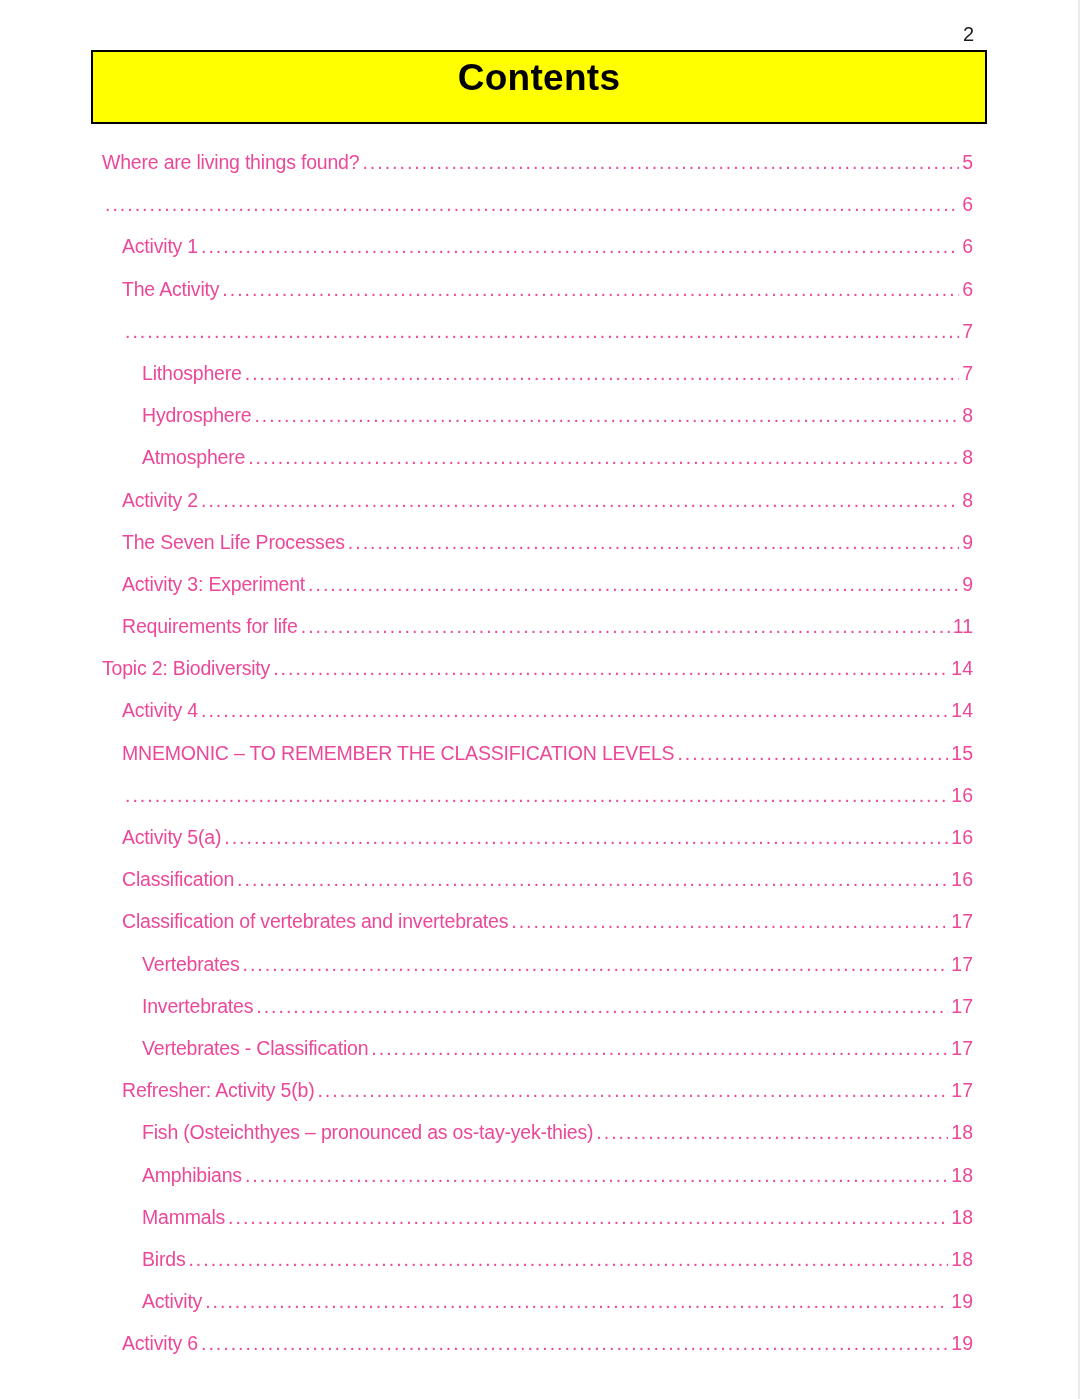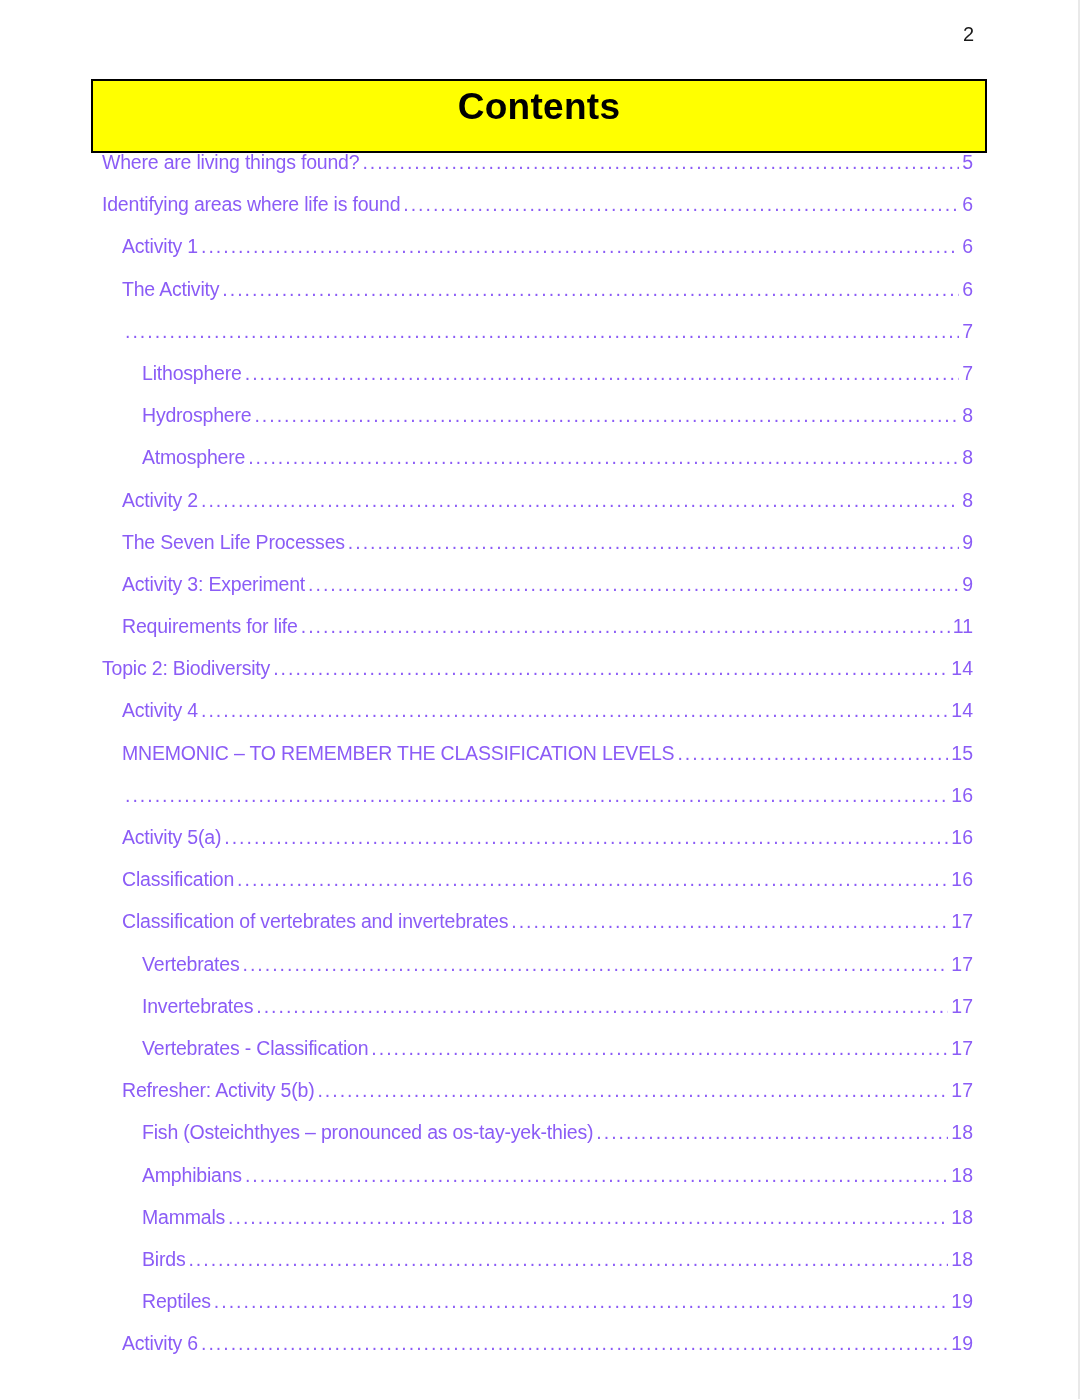--- a/index.html
+++ b/index.html
@@ -26,21 +26,21 @@
     position: absolute;
     top: 22px;
     right: 104px;
     font-size: 20px;
     line-height: 24px;
     color: #1a1a1a;
   }
   .title-banner {
     position: absolute;
     left: 91px;
-    top: 79px;
+    top: 50px;
     width: 896px;
     height: 74px;
     background: var(--highlight, #FFFF00);
     border: 2px solid #000000;
     box-sizing: border-box;
     display: flex;
     justify-content: center;
     align-items: flex-start;
     padding-top: 5px;
   }
@@ -57,21 +57,21 @@
     right: 105px;
   }
   .toc-row {
     display: flex;
     align-items: baseline;
     height: 42.2px;
     line-height: 42.2px;
     font-size: 19.5px;
     letter-spacing: -0.2px;
     white-space: nowrap;
-    color: #8b5cf6;
+    color: #ec4899;
   }
   .toc-row.level-1 { padding-left: 20px; }
   .toc-row.level-2 { padding-left: 40px; }
   .toc-title {
     flex: 0 0 auto;
   }
   .toc-dots {
     flex: 1 1 auto;
     overflow: hidden;
     margin: 0 3px 0 3px;
@@ -96,21 +96,20 @@
   </div>
 
   <div class="toc" id="toc-list">
   <div class="toc-row level-0">
     <span class="toc-title">Where are living things found?</span>
     <span class="toc-dots" aria-hidden="true"></span>
     <span class="toc-page">5</span>
   </div>
 
   <div class="toc-row level-0">
-    <span class="toc-title">Identifying areas where life is found</span>
     <span class="toc-dots" aria-hidden="true"></span>
     <span class="toc-page">6</span>
   </div>
 
   <div class="toc-row level-1">
     <span class="toc-title">Activity 1</span>
     <span class="toc-dots" aria-hidden="true"></span>
     <span class="toc-page">6</span>
   </div>
 
@@ -250,21 +249,21 @@
     <span class="toc-page">18</span>
   </div>
 
   <div class="toc-row level-2">
     <span class="toc-title">Birds</span>
     <span class="toc-dots" aria-hidden="true"></span>
     <span class="toc-page">18</span>
   </div>
 
   <div class="toc-row level-2">
-    <span class="toc-title">Reptiles</span>
+    <span class="toc-title">Activity</span>
     <span class="toc-dots" aria-hidden="true"></span>
     <span class="toc-page">19</span>
   </div>
 
   <div class="toc-row level-1">
     <span class="toc-title">Activity 6</span>
     <span class="toc-dots" aria-hidden="true"></span>
     <span class="toc-page">19</span>
   </div>
 </div>

